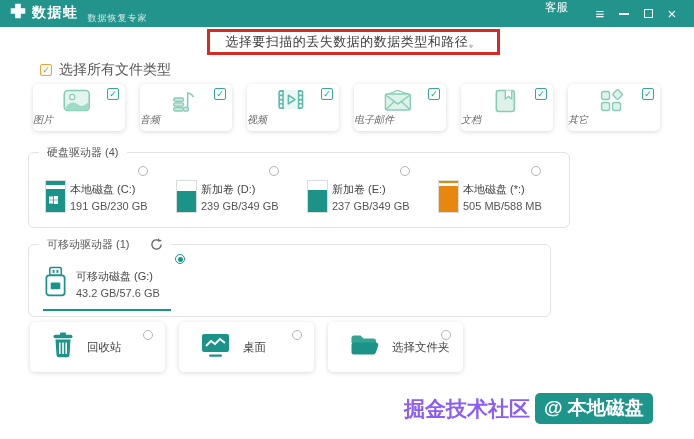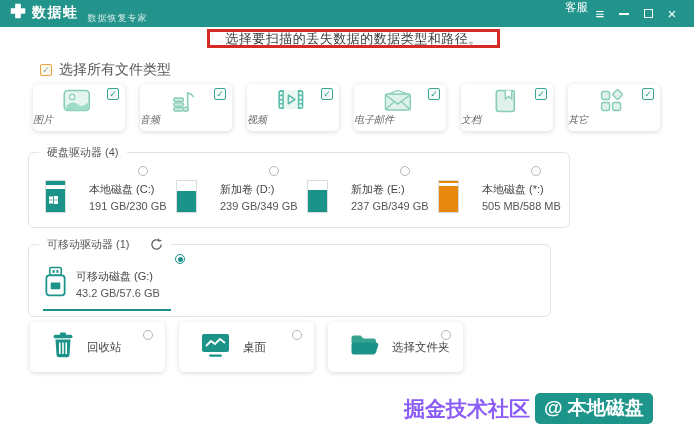--- a/index.html
+++ b/index.html
@@ -12,30 +12,30 @@
   
   .titlebar {
     position:absolute; top:0; left:0; width:694px; height:27px;
     background:#23948B; color:#fff; display:flex; align-items:flex-start;
     padding:0 10px;
   }
   .logo-wrap { display:flex; align-items:center; }
   .app-name { font-size:14px; font-weight:bold; letter-spacing:1.5px; margin-left:6px; }
   .app-subtitle { font-size:9px; color:rgba(255,255,255,.8); margin-left:9px; margin-top:12px; letter-spacing:1px; }
   .tb-spacer { flex:1; }
-  .support { font-size:11.5px; cursor:pointer; }
+  .support { font-size:11.5px; margin-right:20px; cursor:pointer; }
   .tb-btn { width:24px; text-align:center; font-size:14px; line-height:27px; cursor:pointer; display:flex; align-items:center; justify-content:center; height:27px; }
   .menu-glyph { font-size:15px; }
   .min-shape { display:inline-block; width:10px; height:0; border-bottom:2px solid #fff; }
   .max-shape { display:inline-block; width:9px; height:9px; border:1.5px solid #fff; }
   .close-glyph { font-size:15px; }
 
   
   .headline-box {
-    position:absolute; left:207px; top:29px; width:293px; height:19px;
+    position:absolute; left:207px; top:29px; width:293px; height:26px;
     border:3px solid #D42B26; display:flex; align-items:center; justify-content:center;
     background:#fff;
   }
   .headline-text { font-size:13px; color:#3c3c3c; letter-spacing:0.5px; }
 
   
   .select-all { position:absolute; left:40px; top:61px; display:flex; align-items:center; gap:7px; cursor:pointer; }
   .cb-orange {
     width:12px; height:12px; border:1px solid #E8A33D; background:#fdf7ec;
     border-radius:2px; font-size:9px; line-height:11px; text-align:center; color:#7fa89c;
@@ -61,21 +61,21 @@
     position:absolute; left:28px; width:523px; margin:0; padding:0;
     border:1px solid #e3e3e3; border-radius:6px; background:#fff;
   }
   #fs-drives { top:145px; height:83px; }
   #fs-removable { top:237px; height:80px; }
   legend { margin-left:10px; padding:0 8px; font-size:11px; color:#555; }
   .rm-legend { display:flex; align-items:center; gap:20px; }
   .refresh-btn { cursor:pointer; display:inline-flex; }
 
   .drive-grid { display:grid; grid-template-columns:repeat(4,131px); padding:4px 0 0 16px; }
-  .drive-item { position:relative; display:flex; gap:23px; padding-top:16px; cursor:pointer; }
+  .drive-item { position:relative; display:flex; gap:4px; padding-top:16px; cursor:pointer; }
   .radio {
     position:absolute; top:2px; right:28px; width:10px; height:10px;
     border:1px solid #b5b5b5; border-radius:50%; background:#fff; cursor:pointer;
   }
   .radio.sel { border-color:#1b9389; }
   .radio.sel::after {
     content:""; position:absolute; left:2px; top:2px; width:5px; height:5px;
     border-radius:50%; background:#1b9389;
   }
   .drive-bar { width:21px; height:33px; border:1px solid #d9ded c; border:1px solid #d9dedc; }

